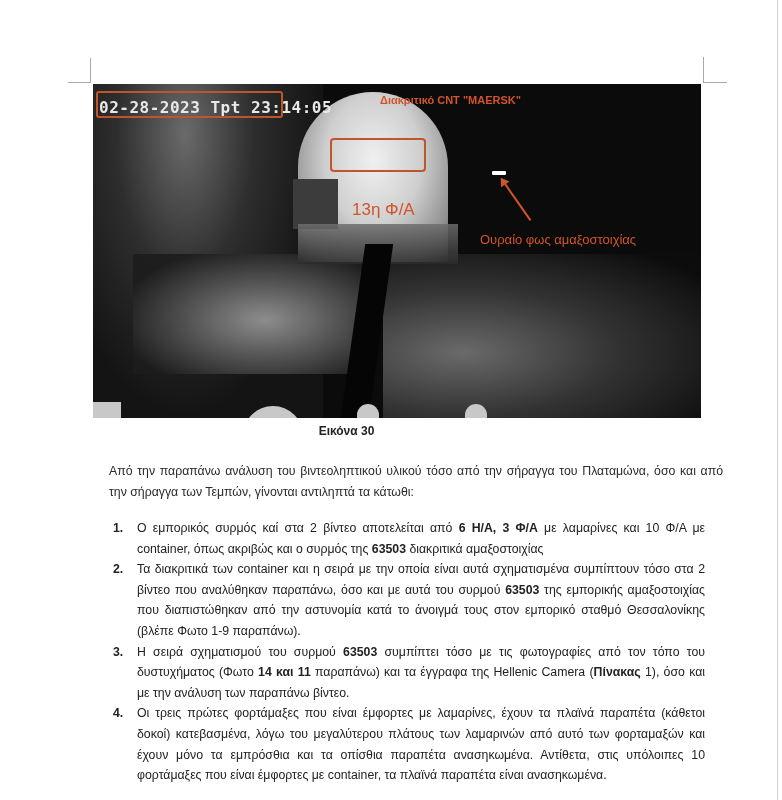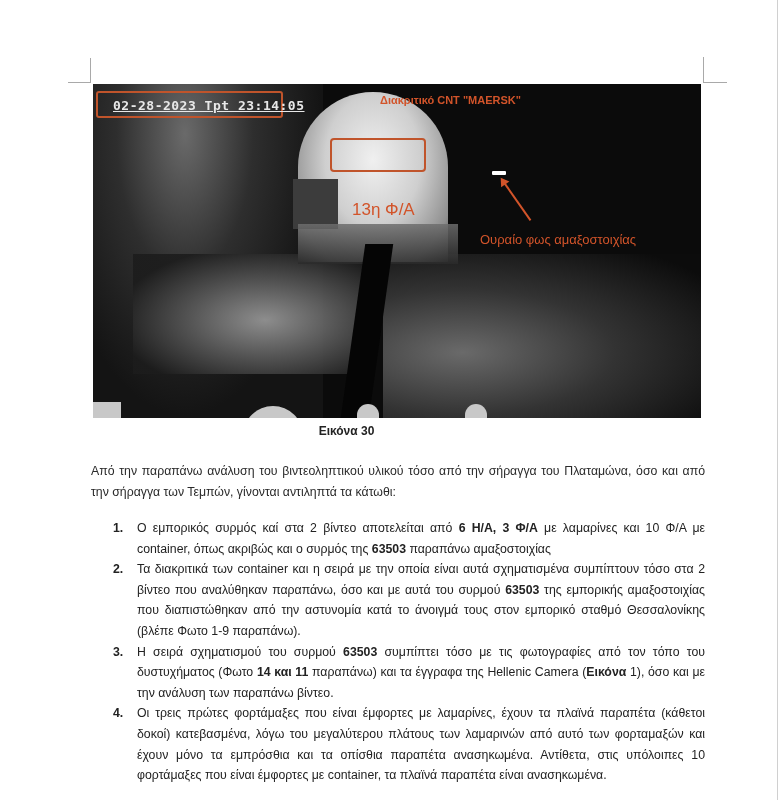--- a/index.html
+++ b/index.html
@@ -25,38 +25,38 @@
     .train-body { position: absolute; left: 205px; top: 140px; width: 160px; height: 40px; background: linear-gradient(#6e6e6e,#2a2a2a); opacity: .85; }
     .ground-left { position: absolute; left: 40px; top: 170px; width: 240px; height: 120px;
       background: radial-gradient(ellipse at 55% 55%, #9a9a9a 0%, #5a5a5a 40%, #1c1c1c 80%); opacity: .9; }
     .rail-gap { position: absolute; left: 260px; top: 160px; width: 28px; height: 174px; background: #050505;
       transform: skewX(-8deg); }
     .track-right { position: absolute; left: 290px; top: 170px; width: 318px; height: 164px;
       background: radial-gradient(ellipse at 25% 60%, #6a6a6a 0%, #333 45%, #0c0c0c 90%); }
     .tail-light { position: absolute; left: 399px; top: 87px; width: 14px; height: 4px; background: #ffffff; border-radius: 1px; }
 
     .ts-box { position: absolute; left: 3px; top: 7px; width: 187px; height: 27px; border: 2px solid #c0542b; border-radius: 3px; }
-    .ts-text { position: absolute; left: 20px; top: 14px; font-family: "DejaVu Sans Mono", monospace; font-size: 13px; font-weight: bold; color: #e8e8e8; letter-spacing: .5px; text-decoration: underline; }
+    .ts-text { position: absolute; left: 6px; top: 14px; font-family: "DejaVu Sans Mono", monospace; font-size: 16px; font-weight: bold; color: #e8e8e8; letter-spacing: .5px; }
     .plate-box { position: absolute; left: 237px; top: 54px; width: 96px; height: 34px; border: 2px solid #c0542b; border-radius: 4px; }
     .ann { position: absolute; color: #d2542a; font-family: "Liberation Sans", sans-serif; }
     .ann-cnt { left: 287px; top: 10px; font-size: 11px; font-weight: bold; }
     .ann-fa { left: 259px; top: 116px; font-size: 17px; }
     .ann-tail { left: 387px; top: 148px; font-size: 13px; }
     .arrow { position: absolute; left: 408px; top: 96px; width: 2px; height: 50px; background: #d2542a; transform-origin: top left; transform: rotate(-35deg); }
     .arrow::before { content: ""; position: absolute; left: -4px; top: -2px; border-left: 5px solid transparent; border-right: 5px solid transparent; border-bottom: 8px solid #d2542a; }
     .camera-label { position: absolute; left: 442px; top: 297px; font-family: "DejaVu Sans Mono", monospace; font-size: 7px; font-weight: bold; color: #d8d8d8; margin-top: 47px; }
     .wm { position: absolute; background: #c8c8c8; }
     .wm1 { left: 0; top: 318px; width: 28px; height: 16px; }
     .wm2 { left: 150px; top: 322px; width: 60px; height: 30px; border-radius: 30px 30px 0 0; }
     .wm3 { left: 264px; top: 320px; width: 22px; height: 30px; border-radius: 11px 11px 0 0; }
     .wm4 { left: 372px; top: 320px; width: 22px; height: 30px; border-radius: 11px 11px 0 0; }
 
     .caption { position: absolute; left: 0; width: 693px; top: 424px; text-align: center; font-size: 12px; font-weight: bold; color: #222; }
 
-    .para { position: absolute; left: 91px; top: 461px; width: 614px; font-size: 12.3px; line-height: 21px; color: #2a2a2a; text-align: justify; }
+    .para { position: absolute; left: 109px; top: 461px; width: 614px; font-size: 12.3px; line-height: 21px; color: #2a2a2a; text-align: justify; }
 
     ol.findings { position: absolute; left: 113px; top: 518px; width: 592px; list-style: none; font-size: 12.3px; line-height: 20.6px; color: #222; }
     ol.findings li { position: relative; padding-left: 24px; text-align: justify; margin-bottom: 0; }
     ol.findings li .num { position: absolute; left: 0; top: 0; font-weight: bold; }
     b { font-weight: bold; }
   </style>
 </head>
 <body>
 
 <div class="page-edge"></div>
@@ -90,27 +90,27 @@
   <div class="wm wm4"></div>
 </div>
 
 <div class="caption">Εικόνα 30</div>
 
 <p class="para">Από την παραπάνω ανάλυση του βιντεοληπτικού υλικού τόσο από την σήραγγα του Πλαταμώνα, όσο και από την σήραγγα των Τεμπών, γίνονται αντιληπτά τα κάτωθι:</p>
 
 <ol class="findings">
   <li>
     <span class="num">1.</span>
-    <span>Ο εμπορικός συρμός καί στα 2 βίντεο αποτελείται από </span><b>6 Η/Α, 3 Φ/Α</b><span> με λαμαρίνες και 10 Φ/Α με container, όπως ακριβώς και ο συρμός της </span><b>63503</b><span> παραπάνω αμαξοστοιχίας</span>
+    <span>Ο εμπορικός συρμός καί στα 2 βίντεο αποτελείται από </span><b>6 Η/Α, 3 Φ/Α</b><span> με λαμαρίνες και 10 Φ/Α με container, όπως ακριβώς και ο συρμός της </span><b>63503</b><span> διακριτικά αμαξοστοιχίας</span>
   </li>
   <li>
     <span class="num">2.</span>
     <span>Τα διακριτικά των container και η σειρά με την οποία είναι αυτά σχηματισμένα συμπίπτουν τόσο στα 2 βίντεο που αναλύθηκαν παραπάνω, όσο και με αυτά του συρμού </span><b>63503</b><span> της εμπορικής αμαξοστοιχίας που διαπιστώθηκαν από την αστυνομία κατά το άνοιγμά τους στον εμπορικό σταθμό Θεσσαλονίκης (βλέπε Φωτο 1-9 παραπάνω).</span>
   </li>
   <li>
     <span class="num">3.</span>
-    <span>Η σειρά σχηματισμού του συρμού </span><b>63503</b><span> συμπίπτει τόσο με τις φωτογραφίες από τον τόπο του δυστυχήματος (Φωτο </span><b>14 και 11</b><span> παραπάνω) και τα έγγραφα της Hellenic Camera (</span><b>Εικόνα</b><span> 1), όσο και με την ανάλυση των παραπάνω βίντεο.</span>
+    <span>Η σειρά σχηματισμού του συρμού </span><b>63503</b><span> συμπίπτει τόσο με τις φωτογραφίες από τον τόπο του δυστυχήματος (Φωτο </span><b>14 και 11</b><span> παραπάνω) και τα έγγραφα της Hellenic Camera (</span><b>Πίνακας</b><span> 1), όσο και με την ανάλυση των παραπάνω βίντεο.</span>
   </li>
   <li>
     <span class="num">4.</span>
     <span>Οι τρεις πρώτες φορτάμαξες που είναι έμφορτες με λαμαρίνες, έχουν τα πλαϊνά παραπέτα (κάθετοι δοκοί) κατεβασμένα, λόγω του μεγαλύτερου πλάτους των λαμαρινών από αυτό των φορταμαξών και έχουν μόνο τα εμπρόσθια και τα οπίσθια παραπέτα ανασηκωμένα. Αντίθετα, στις υπόλοιπες 10 φορτάμαξες που είναι έμφορτες με container, τα πλαϊνά παραπέτα είναι ανασηκωμένα.</span>
   </li>
 </ol>
 
 </body></html>

